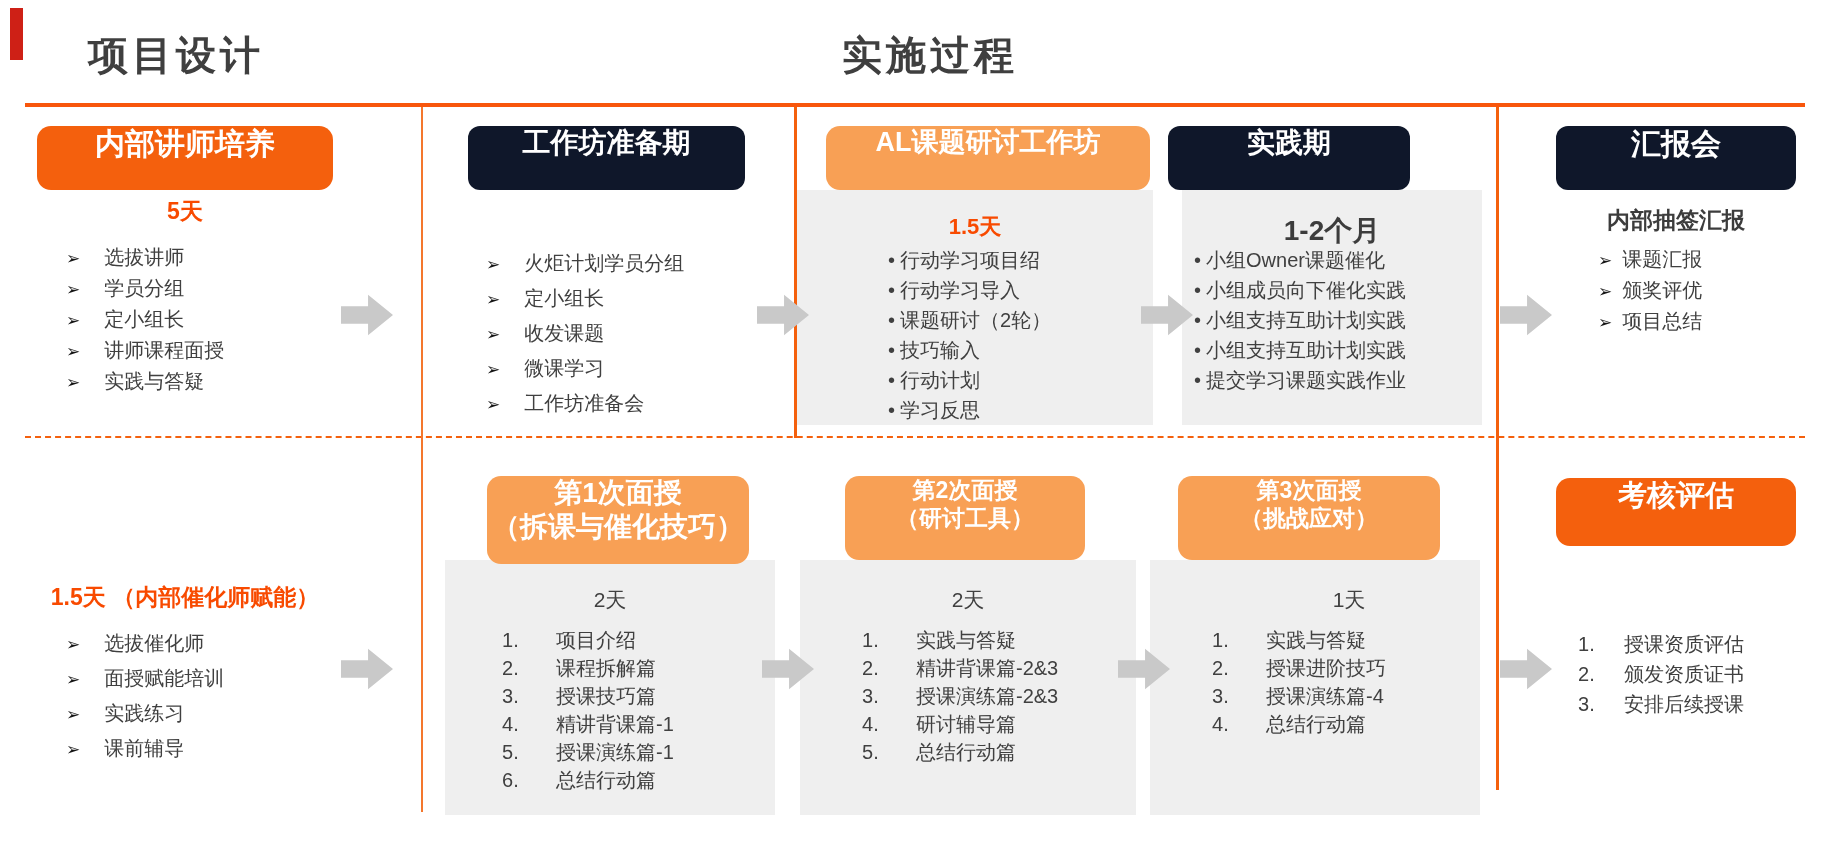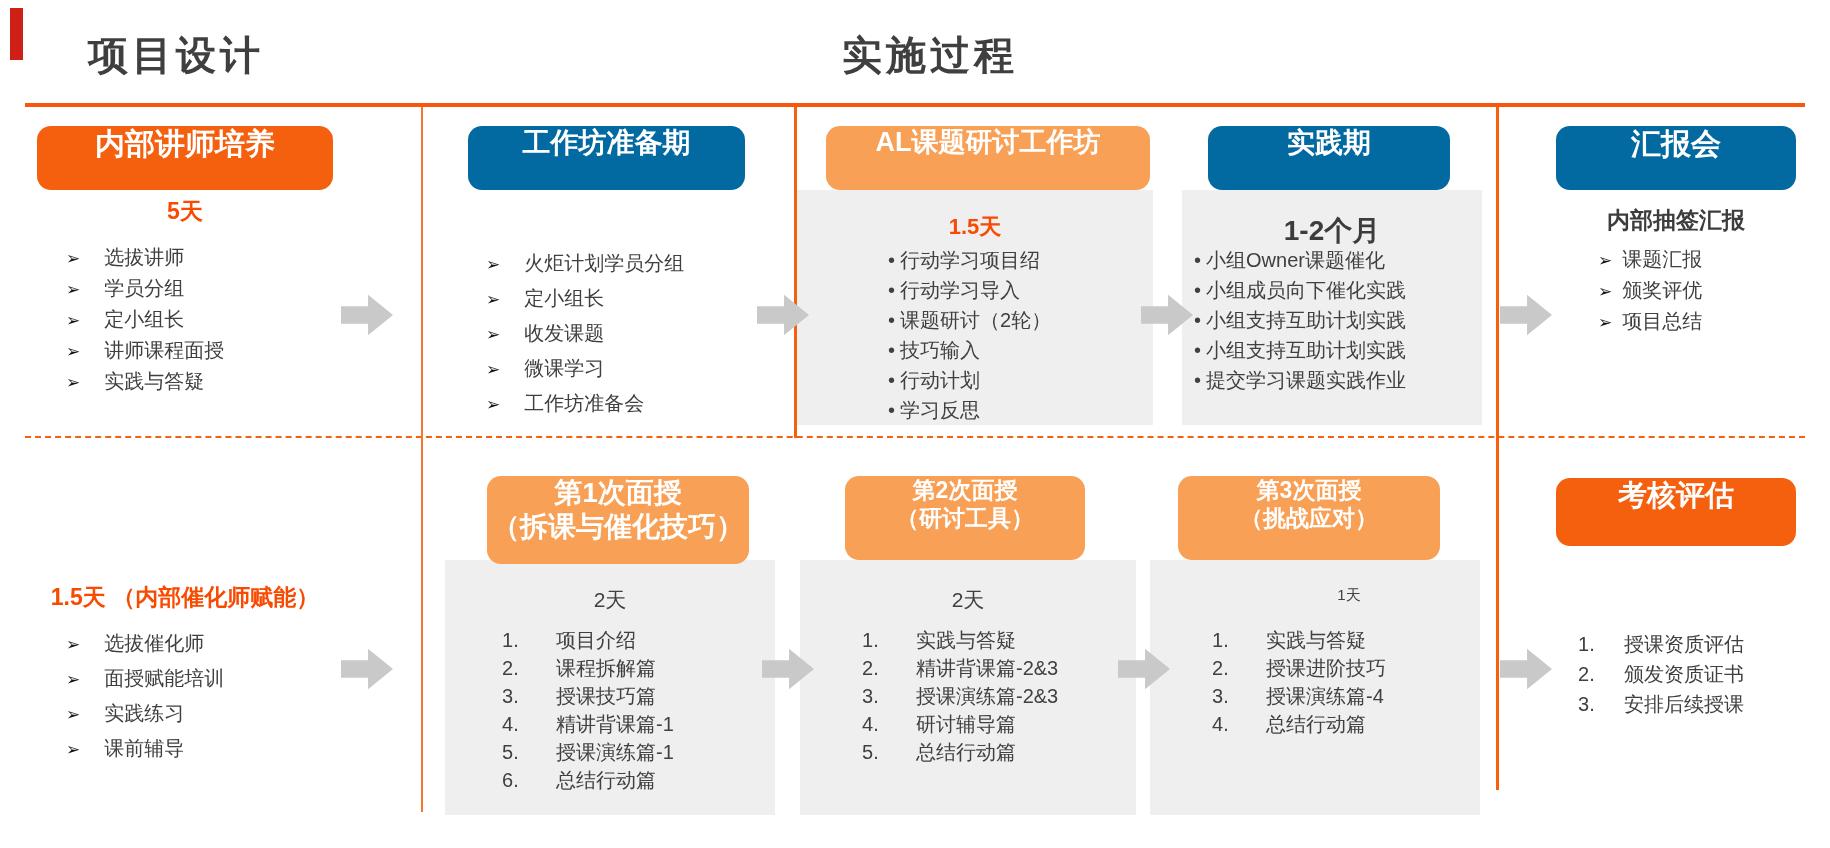--- a/index.html
+++ b/index.html
@@ -17,26 +17,26 @@
   .dashline{position:absolute;left:25px;top:436px;width:1780px;height:0;border-top:2px dashed #F4600D;}
   .vline{position:absolute;background:#F4772D;width:2px;}
   #v1{left:421px;top:107px;height:705px;}
   #v2{left:794px;top:107px;width:3px;height:331px;background:#F4600D;}
   #v3{left:1496px;top:107px;width:3px;height:683px;background:#F4600D;}
 
   
   .box{position:absolute;border-radius:14px;color:#ffffff;font-weight:bold;display:flex;
        flex-direction:column;align-items:center;justify-content:flex-start;text-align:center;line-height:1.22;}
   .orange{background:#F4600D;}
-  .blue{background:#0369a1;}
+  .blue{background:#0f172a;border-radius:12px;}
   .lorange{background:#F8A055;}
   #b-instr{left:37px;top:126px;width:296px;height:64px;font-size:30px;}
   #b-prep{left:468px;top:126px;width:277px;height:64px;font-size:28px;}
   #b-al{left:826px;top:126px;width:324px;height:64px;font-size:27px;}
-  #b-practice{left:1208px;top:126px;width:242px;height:64px;font-size:28px;}
+  #b-practice{left:1168px;top:126px;width:242px;height:64px;font-size:28px;}
   #b-report{left:1556px;top:126px;width:240px;height:64px;font-size:30px;}
   #b-facil{left:37px;top:477px;width:296px;height:68px;font-size:28px;}
   #b-s1{left:487px;top:476px;width:262px;height:88px;font-size:28px;}
   #b-s2{left:845px;top:476px;width:240px;height:84px;font-size:23px;}
   #b-s3{left:1178px;top:476px;width:262px;height:84px;font-size:23px;}
   #b-assess{left:1556px;top:478px;width:240px;height:68px;font-size:29px;}
 
   
   .panel{position:absolute;background:#EFEFEF;}
   #p-al{left:797px;top:190px;width:356px;height:235px;}
@@ -49,21 +49,21 @@
   .duration{position:absolute;font-weight:bold;text-align:center;white-space:nowrap;}
   .t-orange{color:#F84A00;}
   .t-dark{color:#3C3C3C;}
   #d-instr{left:37px;top:196px;width:296px;font-size:23px;}
   #d-al{left:797px;top:212px;width:356px;font-size:22px;}
   #d-practice{left:1182px;top:212px;width:300px;font-size:28px;}
   #d-report{left:1546px;top:205px;width:260px;font-size:23px;}
   #d-facil{left:15px;top:582px;width:340px;font-size:23px;}
   #d-s1{left:445px;top:586px;width:330px;font-size:21px;color:#404040;font-weight:normal;}
   #d-s2{left:800px;top:586px;width:336px;font-size:21px;color:#404040;font-weight:normal;}
-  #d-s3{left:1150px;top:586px;width:398px;font-size:15px;color:#404040;font-weight:normal;}
+  #d-s3{left:1150px;top:586px;width:398px;font-size:21px;color:#404040;font-weight:normal;}
 
   
   .alist,.dlist{position:absolute;color:#404040;font-size:20px;}
   .alist .row{display:flex;align-items:baseline;line-height:22px;margin-bottom:7px;}
   .alist .mk{color:#141414;font-size:17px;margin-right:24px;flex:none;}
   .alist.tight .mk{margin-right:10px;}
   .alist.sp33 .row{margin-bottom:11px;}
   .dlist .row{display:flex;align-items:baseline;line-height:21px;margin-bottom:9px;}
   .dlist .mk{margin-right:5px;flex:none;}
   #l-instr{left:66px;top:246px;}

